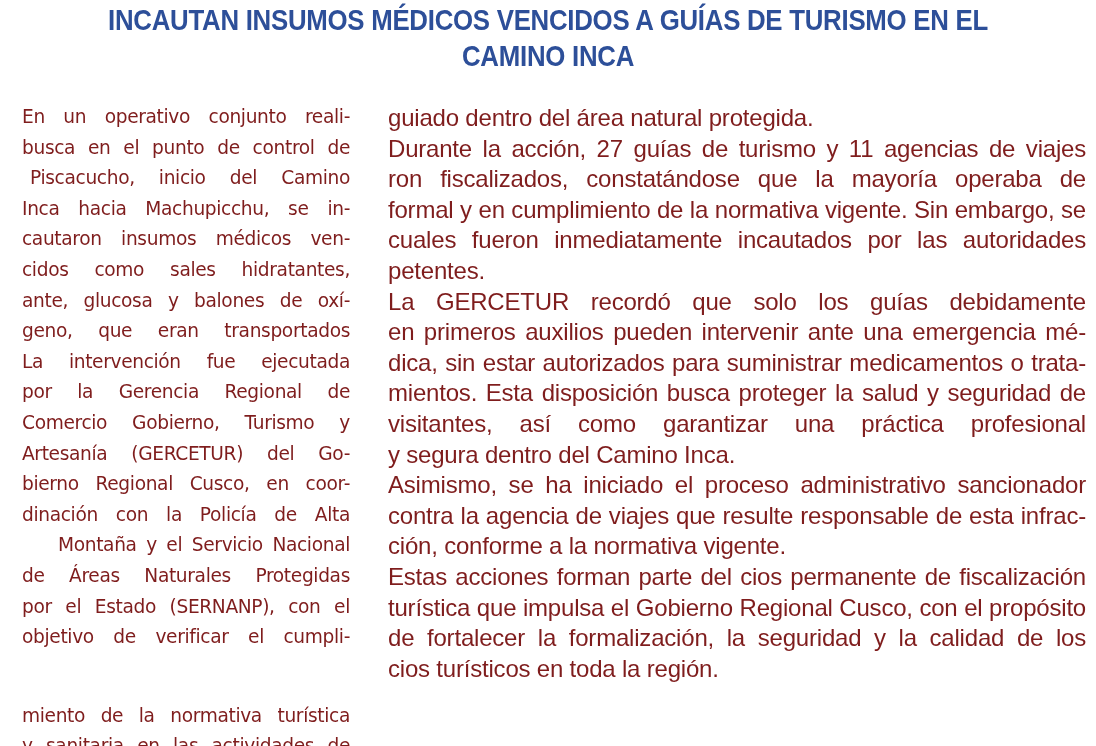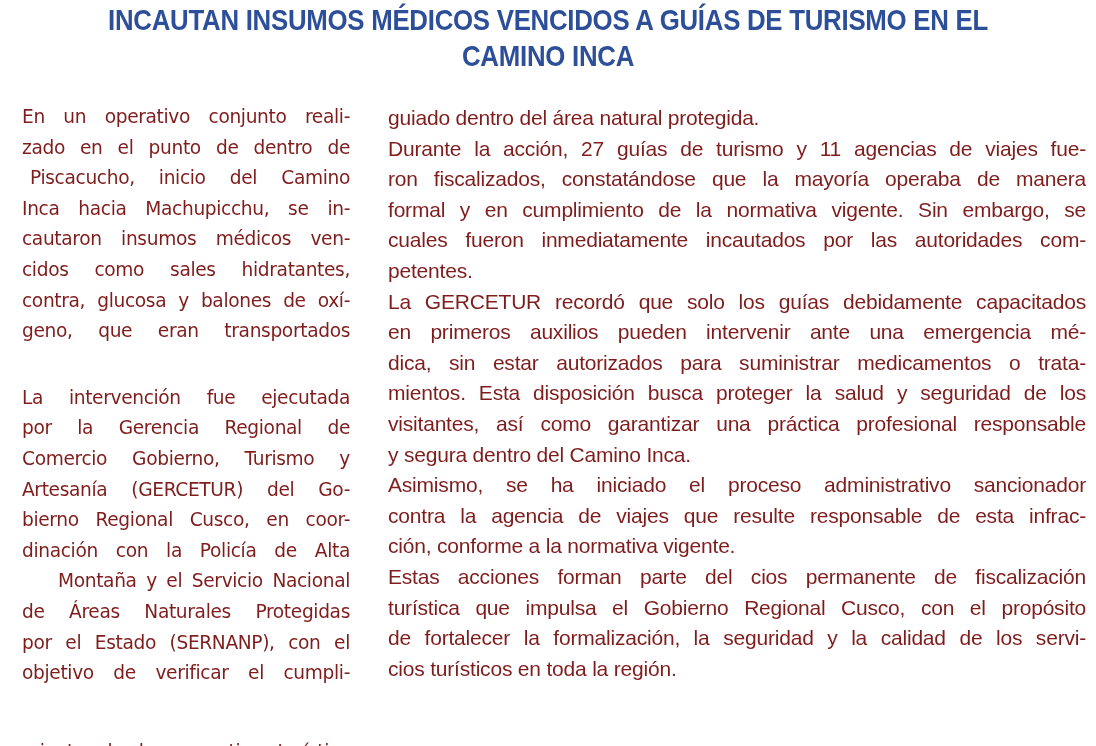--- a/index.html
+++ b/index.html
@@ -18,42 +18,42 @@
   }
   .col-left { left: 22px; top: 102px; width: 328px; }
   .col-right { left: 388px; top: 103px; width: 698px; }
   .line {
     height: 30.6px; line-height: 30.6px; font-size: 18.5px;
     white-space: nowrap; text-align: justify; text-align-last: justify;
     overflow: hidden;
   }
   .col-left .line { font-size: 18.6px; letter-spacing: -0.35px; }
   .col-right .line {
-    font-family: "Liberation Sans", sans-serif; font-size: 21px; letter-spacing: -0.2px;
+    font-family: "Liberation Sans", sans-serif; font-size: 24px; letter-spacing: -0.2px;
   }
   .line.last { text-align-last: left; }
 </style>
 </head>
 <body>
 
 <div class="title">
   <div>INCAUTAN INSUMOS MÉDICOS VENCIDOS A GUÍAS DE TURISMO EN EL</div>
   <div>CAMINO INCA</div>
 </div>
 
 <div class="col col-left" id="col-left">
     <div class="line" style="white-space: normal; height: 30.6px;">En un operativo conjunto reali-</div>
-    <div class="line" style="white-space: normal; height: 30.6px;">zado en el punto de dentro de</div>
+    <div class="line" style="white-space: normal; height: 30.6px;">busca en el punto de control de</div>
     <div class="line" style="white-space: normal; height: 30.6px; margin-left: 8px;">Piscacucho, inicio del Camino</div>
     <div class="line" style="white-space: normal; height: 30.6px;">Inca hacia Machupicchu, se in-</div>
     <div class="line" style="white-space: normal; height: 30.6px;">cautaron insumos médicos ven-</div>
     <div class="line" style="white-space: normal; height: 30.6px;">cidos como sales hidratantes,</div>
-    <div class="line" style="white-space: normal; height: 30.6px;">contra, glucosa y balones de oxí-</div>
+    <div class="line" style="white-space: normal; height: 30.6px;">ante, glucosa y balones de oxí-</div>
     <div class="line" style="white-space: normal; height: 30.6px;">geno, que eran transportados</div>
-    <div class="line" style="white-space: normal; height: 30.6px; margin-top: 36px;">La intervención fue ejecutada</div>
+    <div class="line" style="white-space: normal; height: 30.6px;">La intervención fue ejecutada</div>
     <div class="line" style="white-space: normal; height: 30.6px;">por la Gerencia Regional de</div>
     <div class="line" style="white-space: normal; height: 30.6px;">Comercio Gobierno, Turismo y</div>
     <div class="line" style="white-space: normal; height: 30.6px;">Artesanía (GERCETUR) del Go-</div>
     <div class="line" style="white-space: normal; height: 30.6px;">bierno Regional Cusco, en coor-</div>
     <div class="line" style="white-space: normal; height: 30.6px;">dinación con la Policía de Alta</div>
     <div class="line" style="white-space: normal; height: 30.6px; margin-left: 36px;">Montaña y el Servicio Nacional</div>
     <div class="line" style="white-space: normal; height: 30.6px;">de Áreas Naturales Protegidas</div>
     <div class="line" style="white-space: normal; height: 30.6px;">por el Estado (SERNANP), con el</div>
     <div class="line" style="white-space: normal; height: 30.6px;">objetivo de verificar el cumpli-</div>
     <div class="line" style="white-space: normal; height: 30.6px; margin-top: 48px;">miento de la normativa turística</div>

